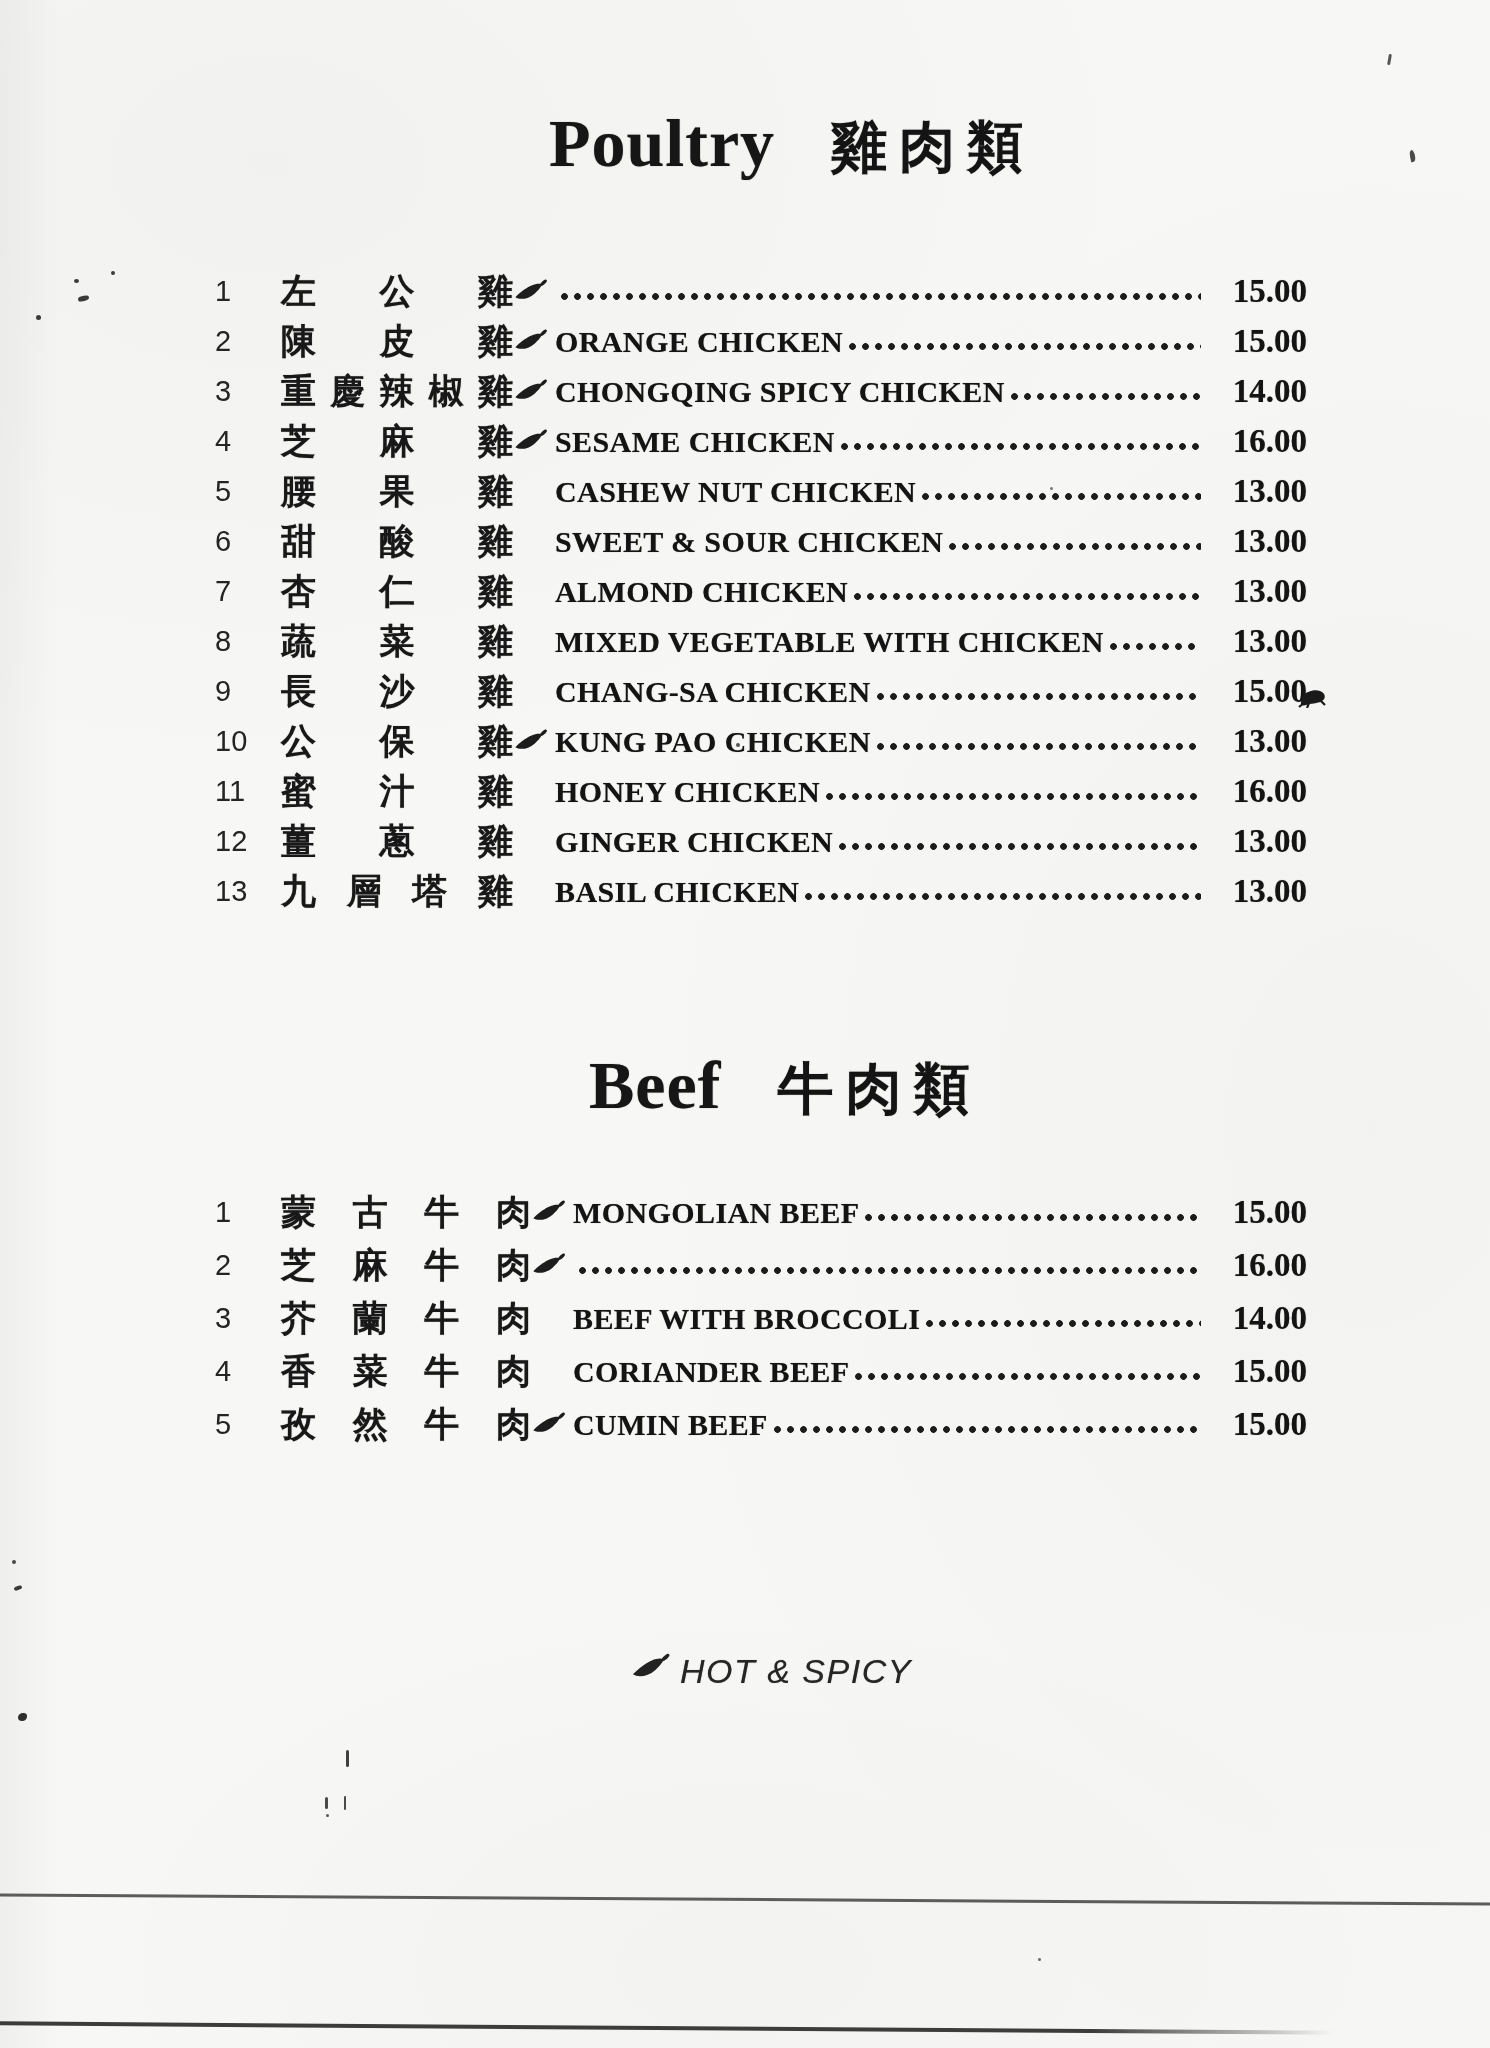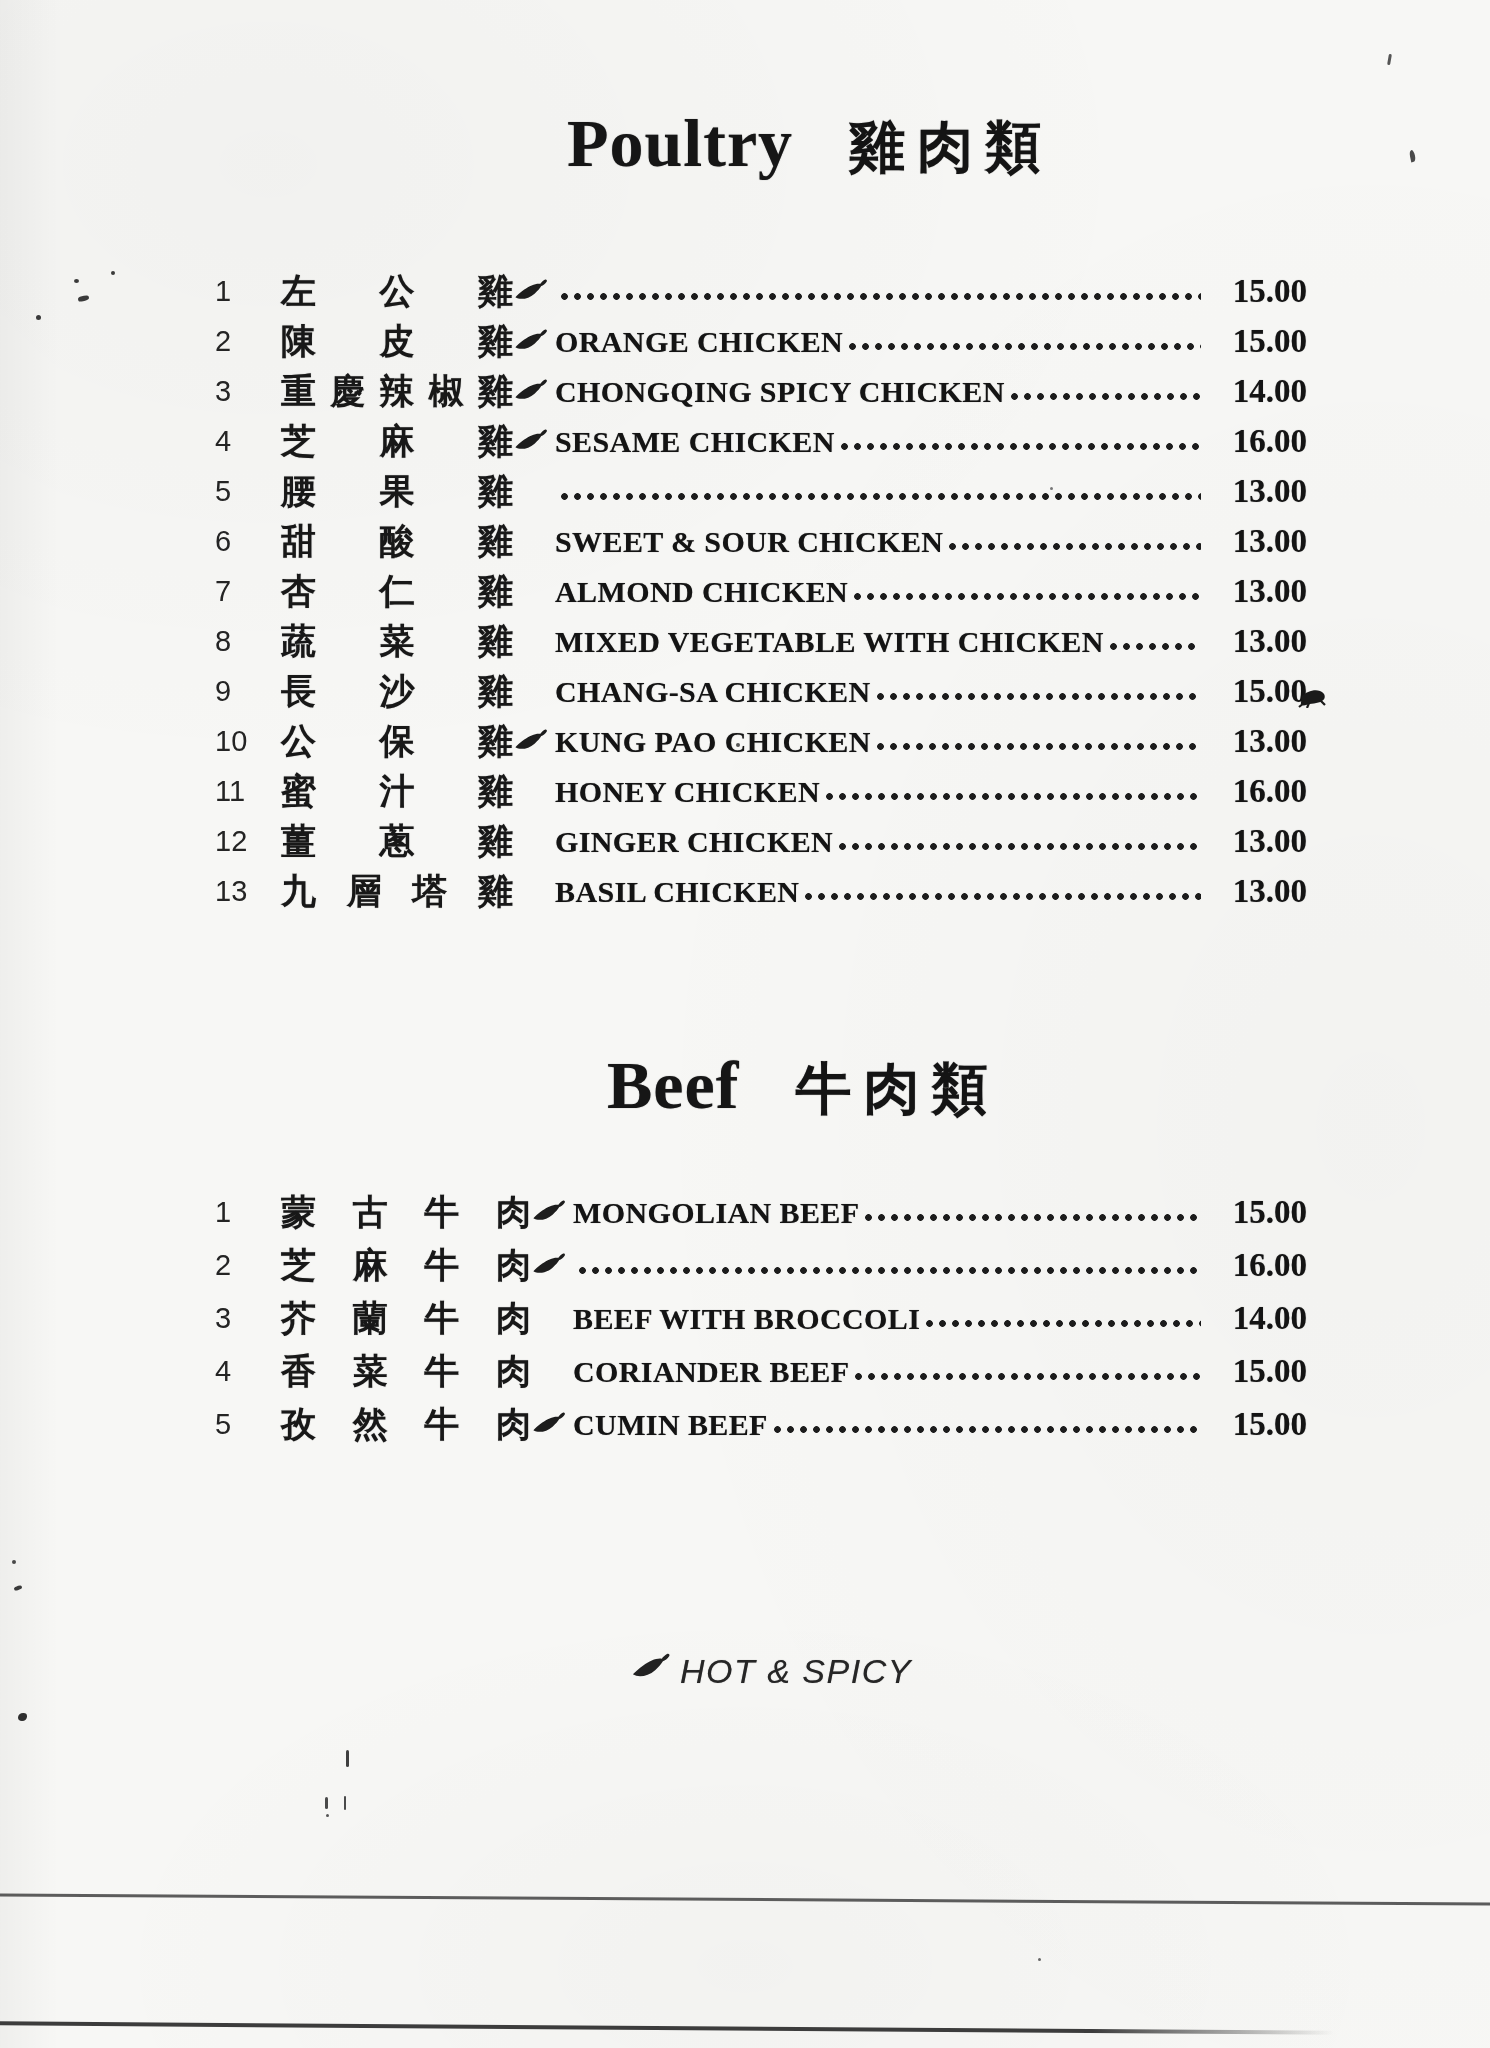--- a/index.html
+++ b/index.html
@@ -13,21 +13,21 @@
     background:
       radial-gradient(1300px 900px at 18% 8%, rgba(0,0,0,0.022), rgba(0,0,0,0) 70%),
       radial-gradient(1100px 1500px at 92% 55%, rgba(0,0,0,0.018), rgba(0,0,0,0) 70%),
       radial-gradient(900px 500px at 50% 96%, rgba(0,0,0,0.02), rgba(0,0,0,0) 75%),
       linear-gradient(90deg, rgba(0,0,0,0.035), rgba(0,0,0,0) 4%),
       #f7f7f5;
     color:#1b1b1b;
   }
   
   .section-title{
-    position:absolute;left:567px;
+    position:absolute;left:549px;
     display:flex;align-items:baseline;white-space:nowrap;justify-content:center;
   }
   .section-title .en{
     font-family:"Liberation Serif",serif;
     font-weight:700;font-size:68px;letter-spacing:1px;color:#161616;
     text-shadow:0 0 1px rgba(20,20,20,.5);
   }
   .section-title .zh{
     font-family:Liberation Mono, monospace;
     font-weight:700;font-size:56px;letter-spacing:12px;color:#141414;
@@ -194,20 +194,21 @@
           <span>雞</span>
         </span>
     <span class="item-chili">
       <span style="visibility: hidden;">
         <svg width="36" height="25" viewBox="0 0 40 28">
           <path d="M2.5 21.5 C8 25 17 23.5 24 17.5 C27.5 14.5 30 11.5 31.5 9 C33.5 8.5 36 6.5 37.5 4.2 C38.6 2.6 37 1 35.4 2 C33.5 3.2 31.5 4.8 30.5 6.5 C26 5.5 18.5 8.5 12.5 13 C8.5 16 4.5 19.3 2.5 21.5 Z" fill="#1d1d1d"></path>
         </svg>
       </span>
     </span>
     <span class="item-main">
+      <span class="item-name">CASHEW NUT CHICKEN</span>
       <span class="leader"></span>
       <span class="item-price">13.00</span>
     </span>
   </div>
 
   <div class="item">
     <span class="item-num">6</span>
     <span class="item-zh">
           <span>甜</span>
           <span>酸</span>

